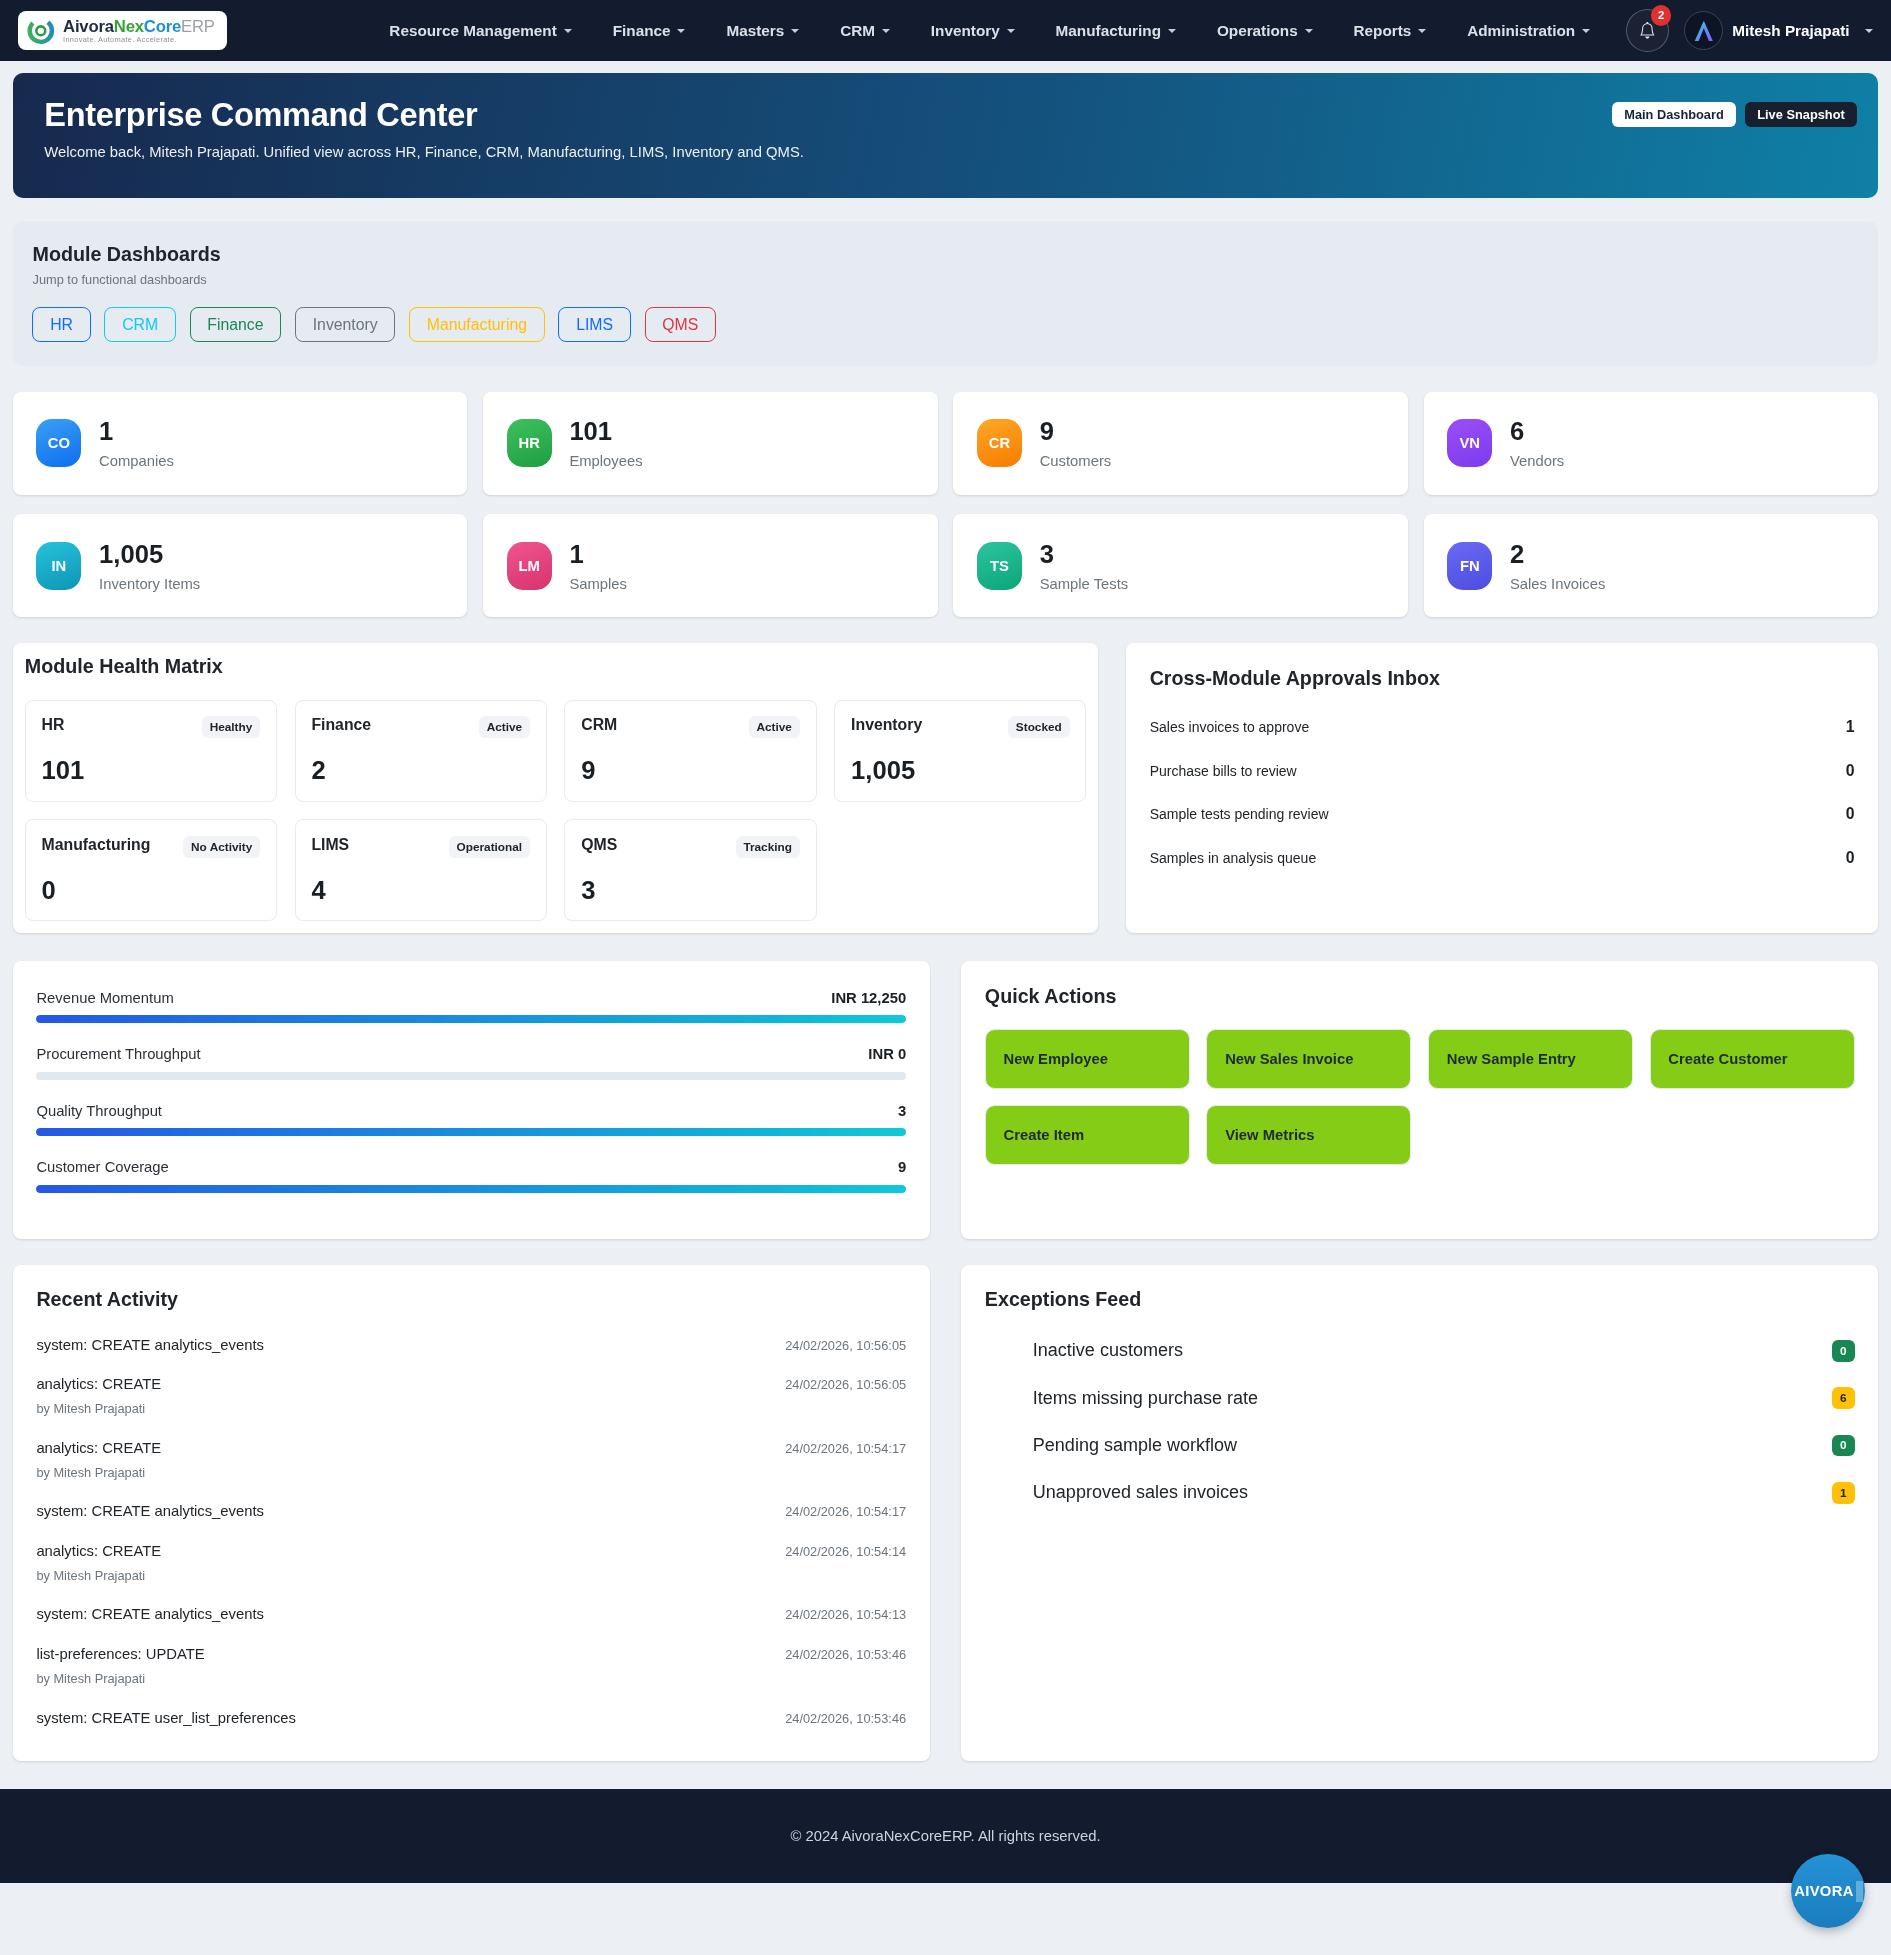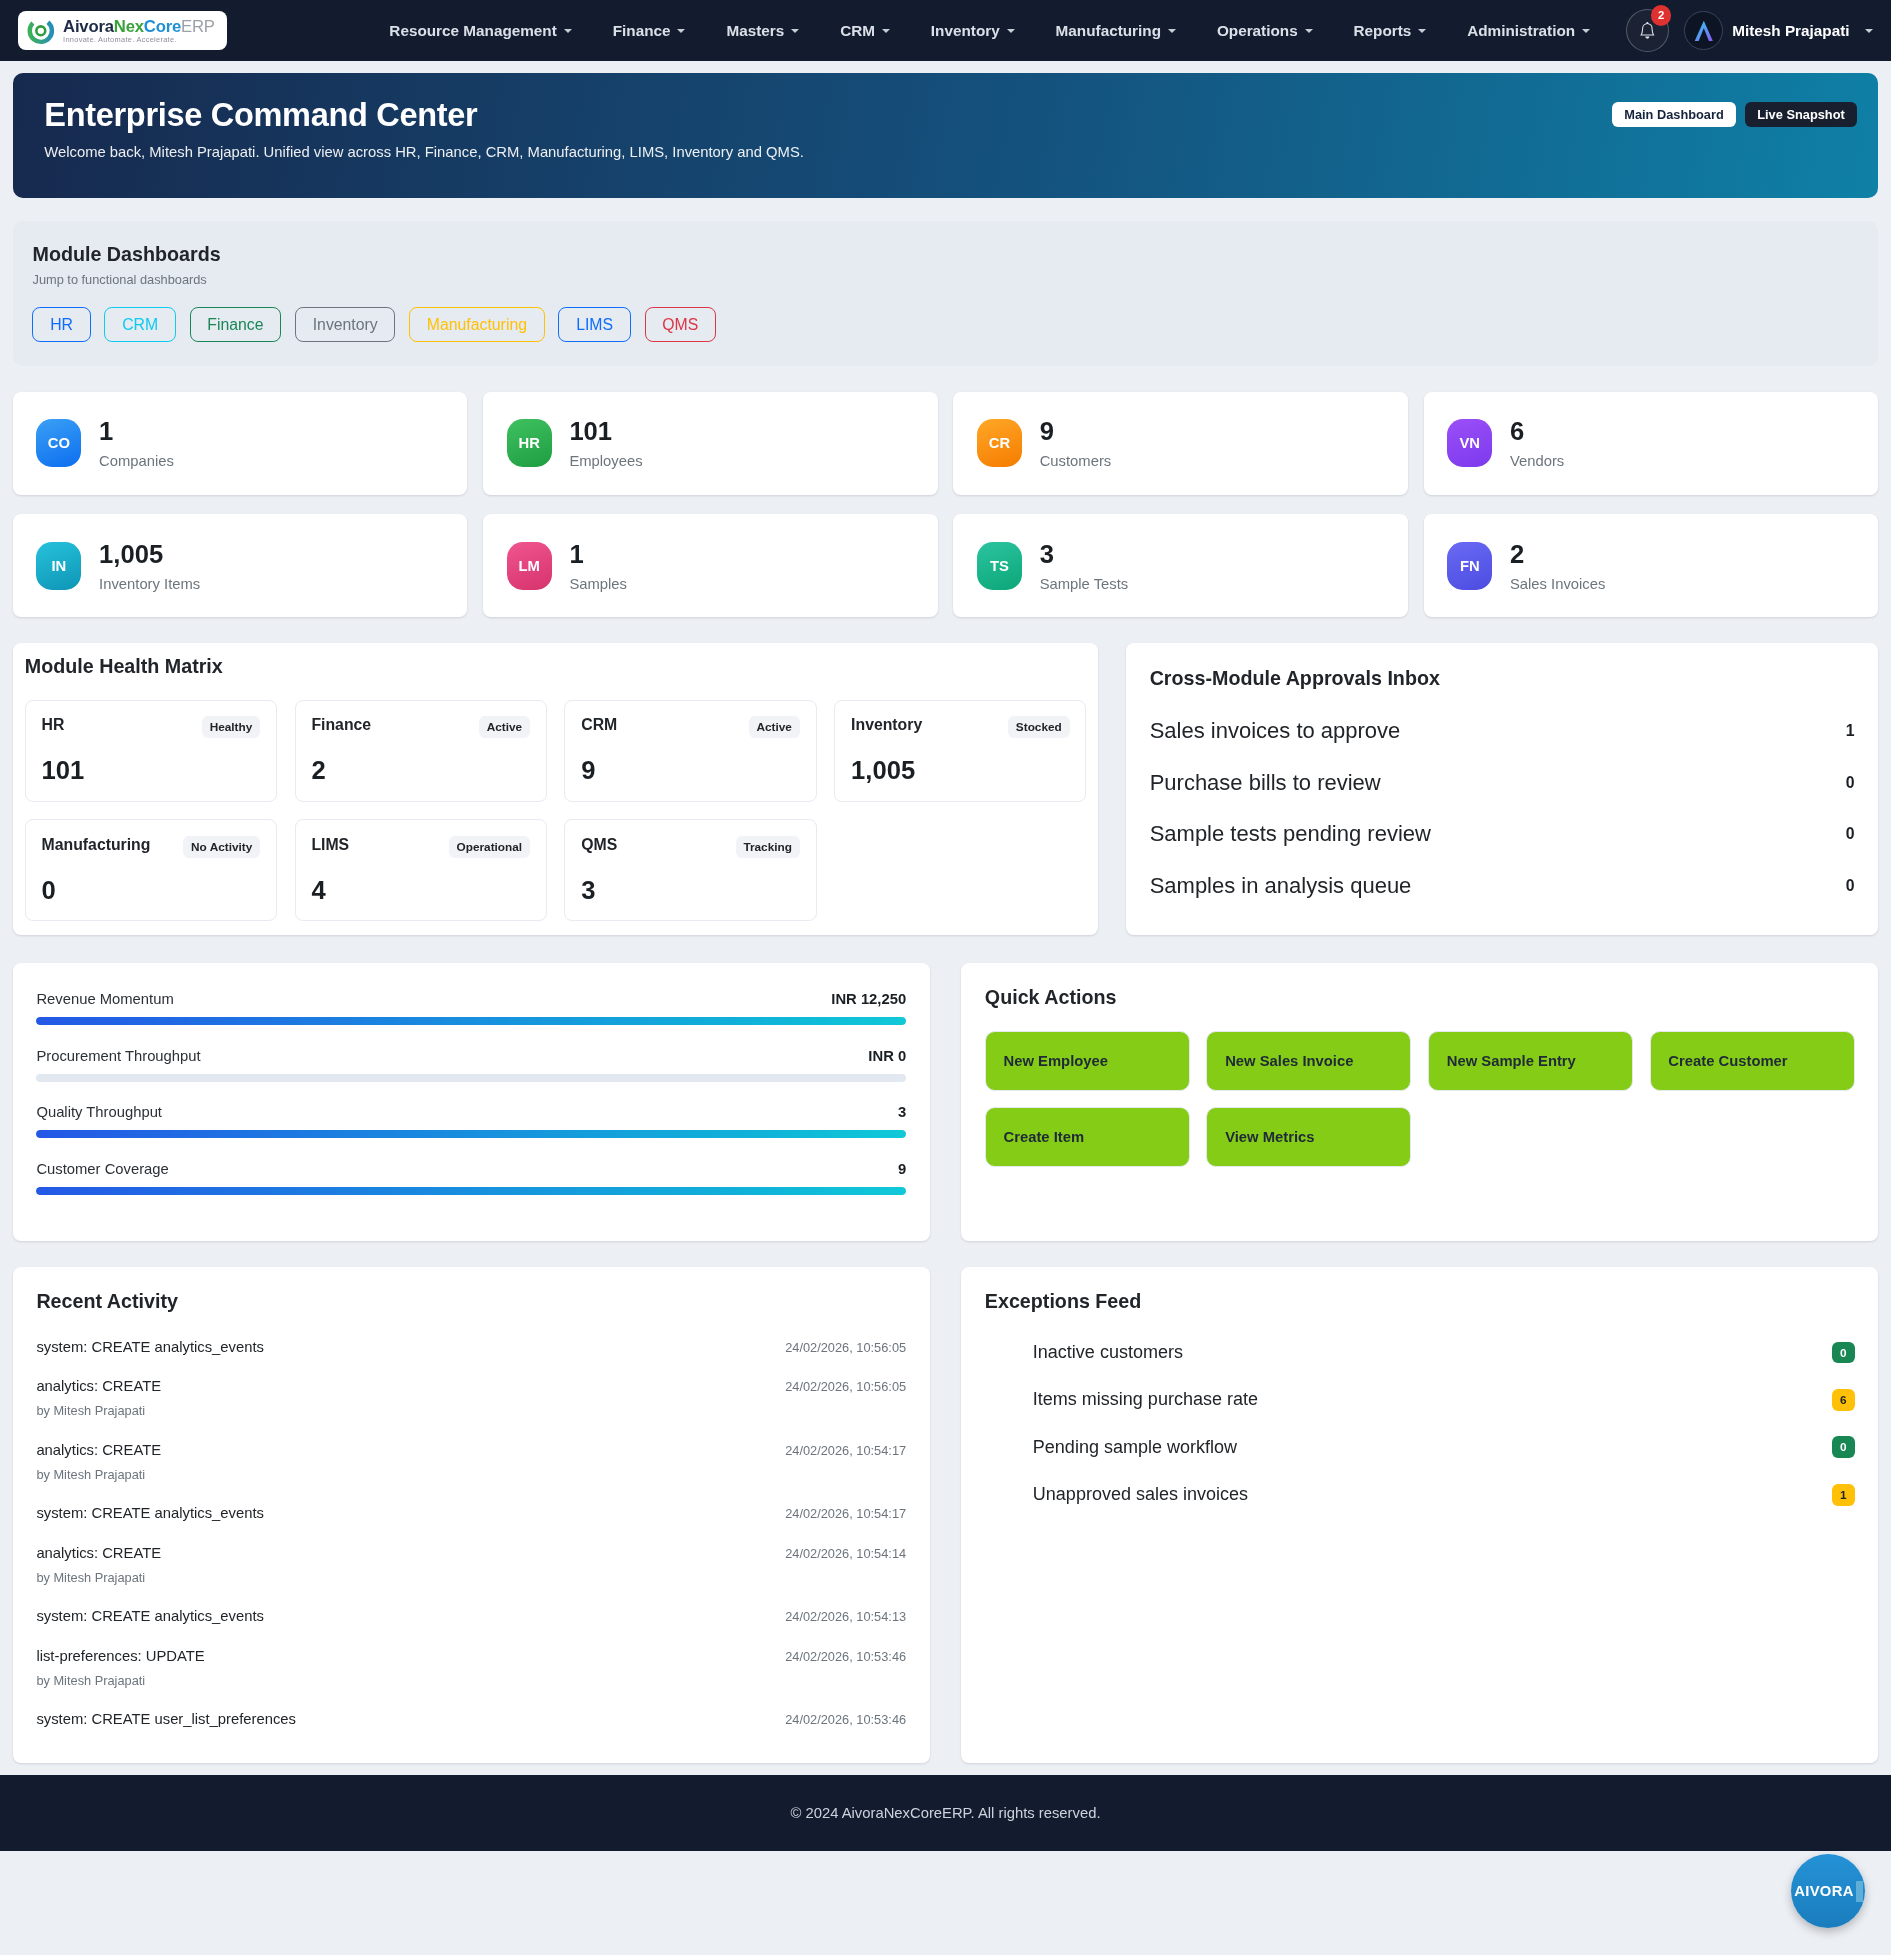--- a/index.html
+++ b/index.html
@@ -109,21 +109,21 @@
   .hm-name { font-size: 15.8px; font-weight: 700; color: #212529; }
   .hm-badge {
     background: #f1f3f7; color: #212529; font-size: 11.8px; font-weight: 700;
     border-radius: 5.9px; padding: 3.9px 7.9px; white-space: nowrap;
   }
   .hm-num { font-size: 25.6px; font-weight: 700; margin-top: 17.7px; color: #1a1f24; }
   
   .inbox-card { padding: 23.6px; }
   .inbox-list { margin-top: 15.8px; }
   .inbox-row { display: flex; justify-content: space-between; align-items: center; padding: 12.8px 0; }
-  .inbox-label { font-size: 22px; color: #212529; }
+  .inbox-label { font-size: 14px; color: #212529; }
   .inbox-val { font-size: 15.8px; font-weight: 700; color: #1a1f24; }
   
   .sc-card { padding: 23.6px; }
   .sc-list { margin-top: 5px; }
   .sc-row { margin-bottom: 22.7px; }
   .sc-head { display: flex; justify-content: space-between; margin-bottom: 9.9px; }
   .sc-label { font-size: 14.8px; color: #2b3036; }
   .sc-val { font-size: 14.8px; font-weight: 700; color: #1a1f24; }
   .sc-bar { height: 7.9px; border-radius: 3.9px; background: #e2e8f0; overflow: hidden; }
   .sc-fill { height: 100%; border-radius: 3.9px; background: linear-gradient(90deg, #2458e6, #0fb5d8 85%, #10c9d8); }
@@ -149,21 +149,21 @@
   .ex-row { display: flex; justify-content: space-between; align-items: center; padding: 12.8px 0; }
   .ex-label { font-size: 18px; color: #212529; margin-left: 48px; }
   .ex-badge {
     font-size: 11.8px; font-weight: 700; border-radius: 5.9px; padding: 3.9px 7.9px;
     min-width: 22.7px; text-align: center;
   }
   .ex-badge.ok { background: #198754; color: #fff; }
   .ex-badge.warn { background: #ffc107; color: #212529; }
   
   .footer {
-    margin-top: 12px; background: #131b2e; height: 76px; display: flex;
+    margin-top: 28px; background: #131b2e; height: 94px; display: flex;
     align-items: center; justify-content: center;
   }
   .footer-text { color: #cdd3dd; font-size: 14.8px; }
   .fab {
     position: absolute; right: 25.6px; bottom: 26.6px; width: 74px; height: 74px;
     border-radius: 50%; background: linear-gradient(180deg, #2492d6, #1a7dbd);
     display: flex; align-items: center; justify-content: center; cursor: pointer;
     box-shadow: 0 3.9px 9.9px rgba(0,0,0,.25); z-index: 5;
   }
   .fab-label { color: #fff; font-size: 14.8px; font-weight: 700; letter-spacing: 0.3px; }

